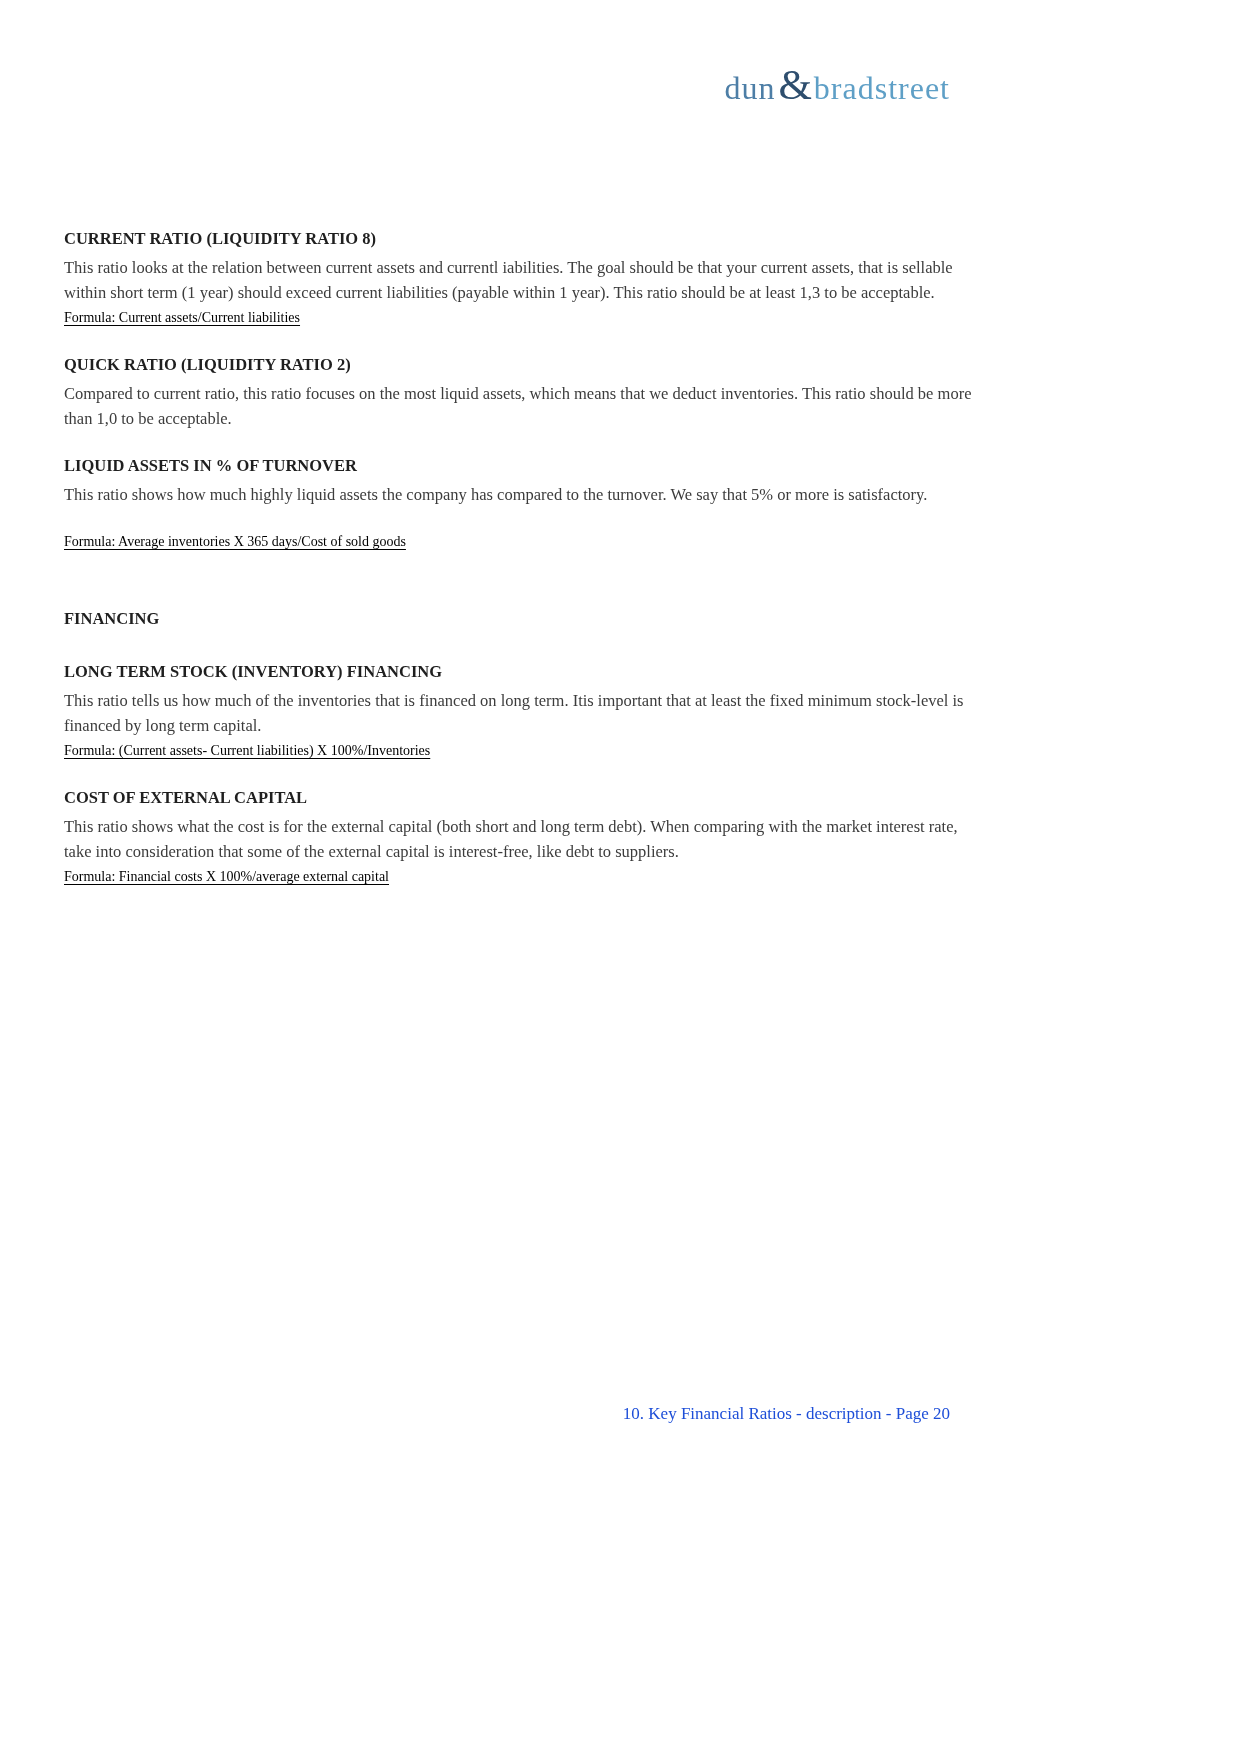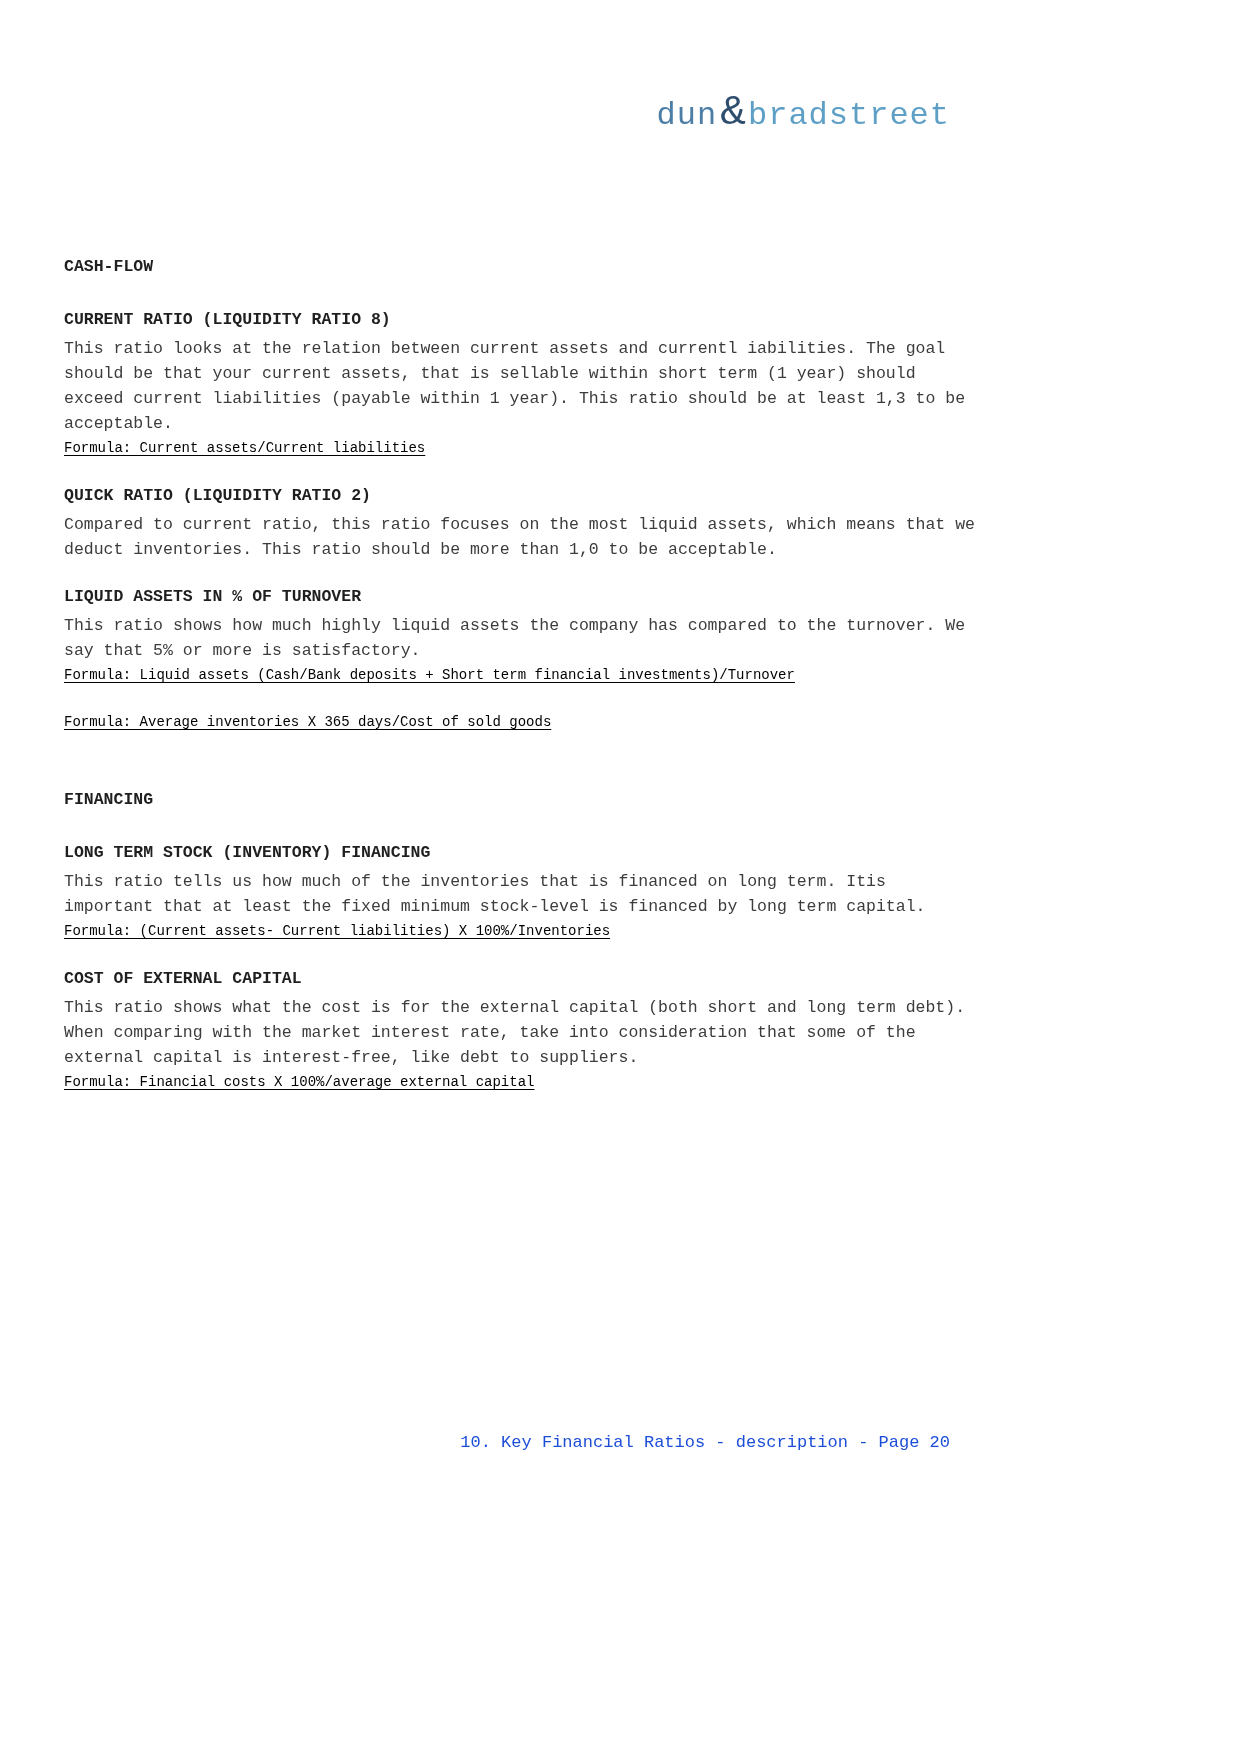--- a/index.html
+++ b/index.html
@@ -2,24 +2,23 @@
 <html><head>
 <meta charset="utf-8">
 <style>
   * { margin: 0; padding: 0; box-sizing: border-box; }
   html, body { background: #ffffff; }
   .page {
     position: relative;
     width: 1241px;
     height: 1476px;
     background: #ffffff;
-    font-family: Liberation Mono, monospace;
+    font-family: Liberation Serif, serif;
     color: #3c3c3c;
     overflow: hidden;
-    margin-top: 28px;
   }
   .logo {
     position: absolute;
     top: 66px;
     right: 291px;
     display: flex;
     align-items: center;
     line-height: 1;
     white-space: nowrap;
   }
@@ -97,37 +96,35 @@
 
   <div class="logo">
     <span class="logo-dun">dun</span>
     <span class="logo-amp">&amp;</span>
     <span class="logo-bradstreet">bradstreet</span>
   </div>
 
   <div class="content">
 
     <section class="section">
-      <h2 class="category-title">CASH-FLOW</h2>
 
       <article class="item">
         <h3 class="item-title">CURRENT RATIO (LIQUIDITY RATIO 8)</h3>
         <p class="item-body">This ratio looks at the relation between current assets and currentl iabilities. The goal should be that your current assets, that is sellable within short term (1 year) should exceed current liabilities (payable within 1 year). This ratio should be at least 1,3 to be acceptable.</p>
         <p class="item-formula">Formula: Current assets/Current liabilities</p>
       </article>
 
       <article class="item">
         <h3 class="item-title">QUICK RATIO (LIQUIDITY RATIO 2)</h3>
         <p class="item-body">Compared to current ratio, this ratio focuses on the most liquid assets, which means that we deduct inventories. This ratio should be more than 1,0 to be acceptable.</p>
       </article>
 
       <article class="item">
         <h3 class="item-title">LIQUID ASSETS IN % OF TURNOVER</h3>
         <p class="item-body">This ratio shows how much highly liquid assets the company has compared to the turnover. We say that 5% or more is satisfactory.</p>
-        <p class="item-formula">Formula: Liquid assets (Cash/Bank deposits + Short term financial investments)/Turnover</p>
       </article>
 
       <article class="item">
         <p class="item-formula">Formula: Average inventories X 365 days/Cost of sold goods</p>
       </article>
     </section>
 
     <section class="section section-financing">
       <h2 class="category-title">FINANCING</h2>
 

